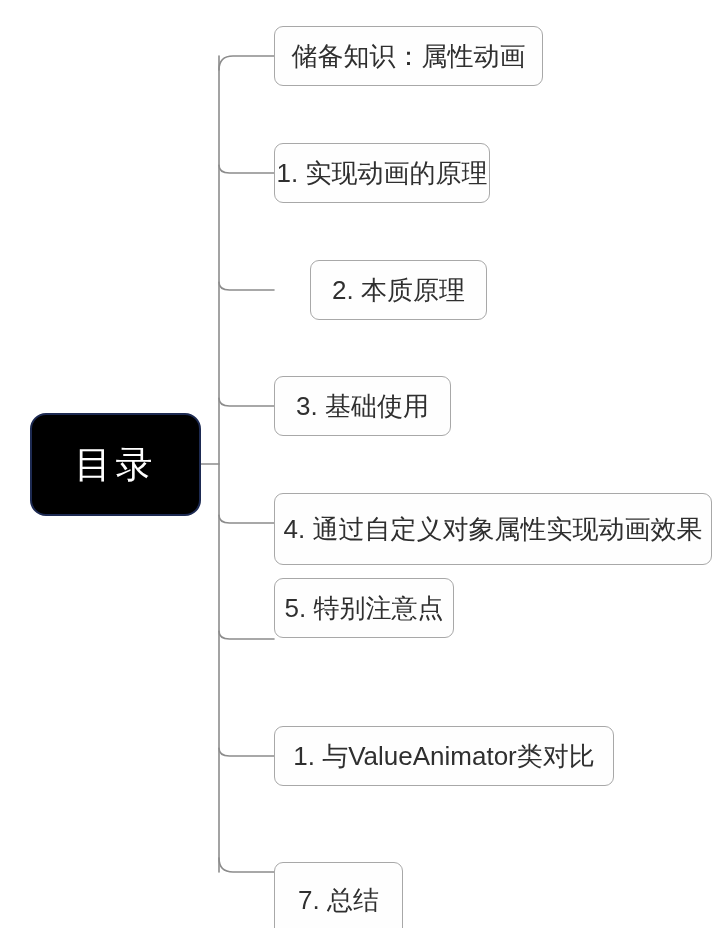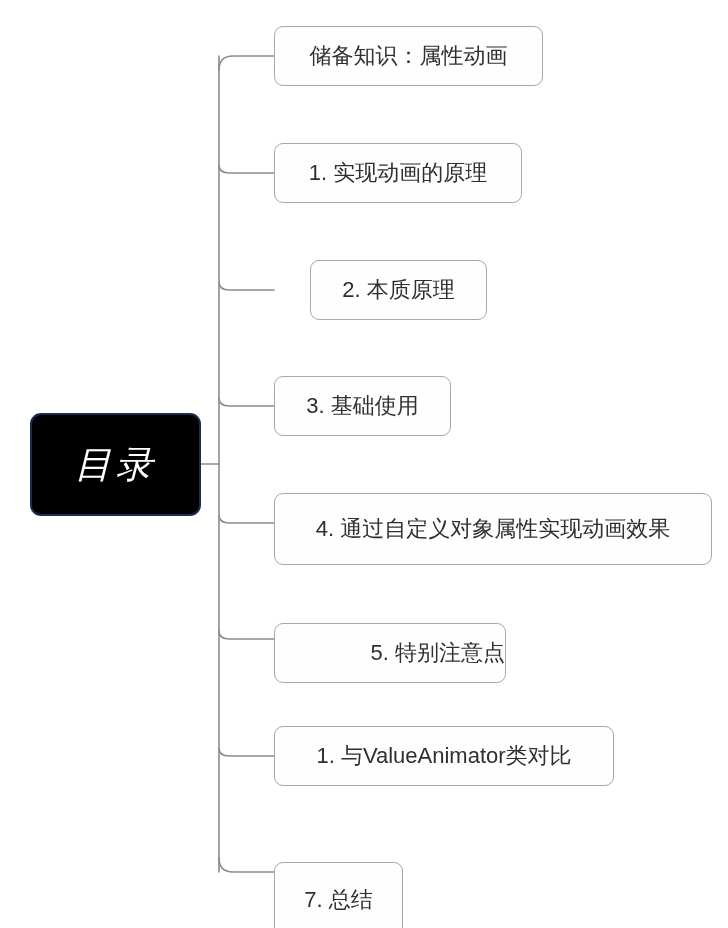--- a/index.html
+++ b/index.html
@@ -30,40 +30,39 @@
   .node {
     position: absolute;
     box-sizing: border-box;
     display: flex;
     align-items: center;
     justify-content: center;
   }
   .root-node {
     background: #000000;
     border: 2px solid #1d2a52;
-    border-radius: 11px;
+    border-radius: 16px;
     color: #ffffff;
-    font-style: italic;
   }
   .root-label {
     font-size: 37px;
     letter-spacing: 4px;
     color: #ffffff;
     line-height: 1;
     font-weight: 400;
     white-space: nowrap;
   }
   .branch-node {
     background: #fefefe;
     border: 1.6px solid #a8a8a8;
     border-radius: 9px;
     color: #2f2f2f;
   }
   .branch-label {
-    font-size: 22px;
+    font-size: 26px;
     color: #2f2f2f;
     line-height: 1;
     white-space: nowrap;
     font-weight: 400;
   }
 </style>
 </head>
 <body>
 
 <div id="mindmap">
@@ -82,33 +81,33 @@
     </svg>
 
   <div class="node root-node" id="root-node" style="left: 30px; top: 413px; width: 171px; height: 103px;">
     <span class="root-label">目录</span>
   </div>
 
   <div id="branch-container">
       <div class="node branch-node" style="left: 274px; top: 26px; width: 269px; height: 60px;">
         <span class="branch-label">储备知识：属性动画</span>
       </div>
-      <div class="node branch-node" style="left: 274px; top: 143px; width: 248px; height: 60px;">
+      <div class="node branch-node" style="left: 274px; top: 143px; width: 216px; height: 60px;">
         <span class="branch-label">1. 实现动画的原理</span>
       </div>
       <div class="node branch-node" style="left: 274px; top: 260px; width: 177px; height: 60px; margin-left: 36px;">
         <span class="branch-label">2. 本质原理</span>
       </div>
       <div class="node branch-node" style="left: 274px; top: 376px; width: 177px; height: 60px;">
         <span class="branch-label">3. 基础使用</span>
       </div>
       <div class="node branch-node" style="left: 274px; top: 493px; width: 438px; height: 72px;">
         <span class="branch-label">4. 通过自定义对象属性实现动画效果</span>
       </div>
-      <div class="node branch-node" style="left: 274px; top: 623px; width: 232px; height: 60px; justify-content: flex-end;">
+      <div class="node branch-node" style="left: 274px; top: 578px; width: 180px; height: 60px;">
         <span class="branch-label">5. 特别注意点</span>
       </div>
       <div class="node branch-node" style="left: 274px; top: 726px; width: 340px; height: 60px;">
         <span class="branch-label">1. 与ValueAnimator类对比</span>
       </div>
       <div class="node branch-node" style="left: 274px; top: 862px; width: 129px; height: 76px;">
         <span class="branch-label">7. 总结</span>
       </div>
     </div>
 

